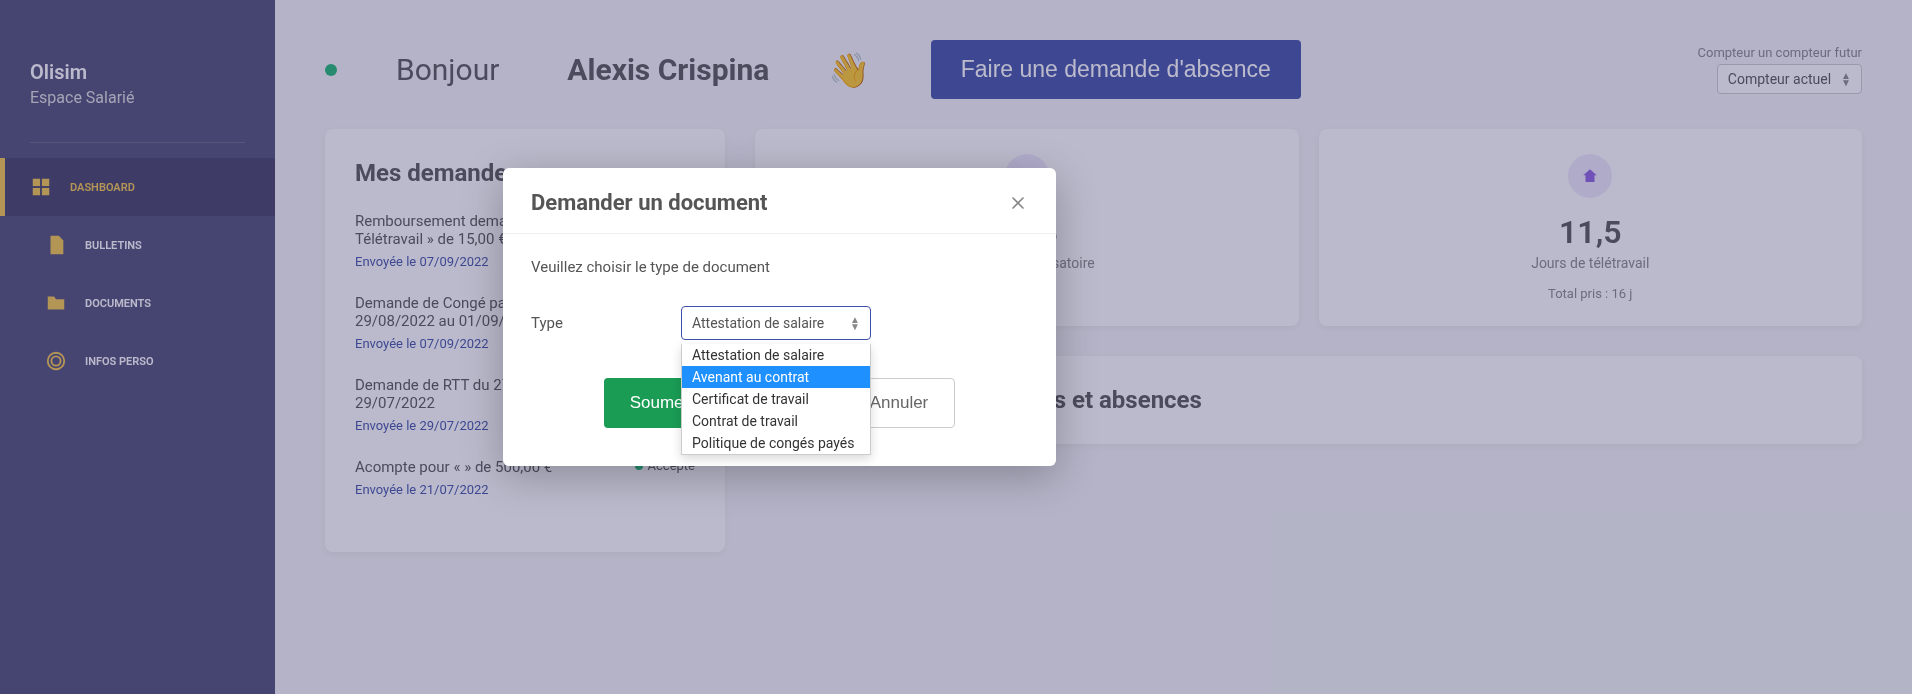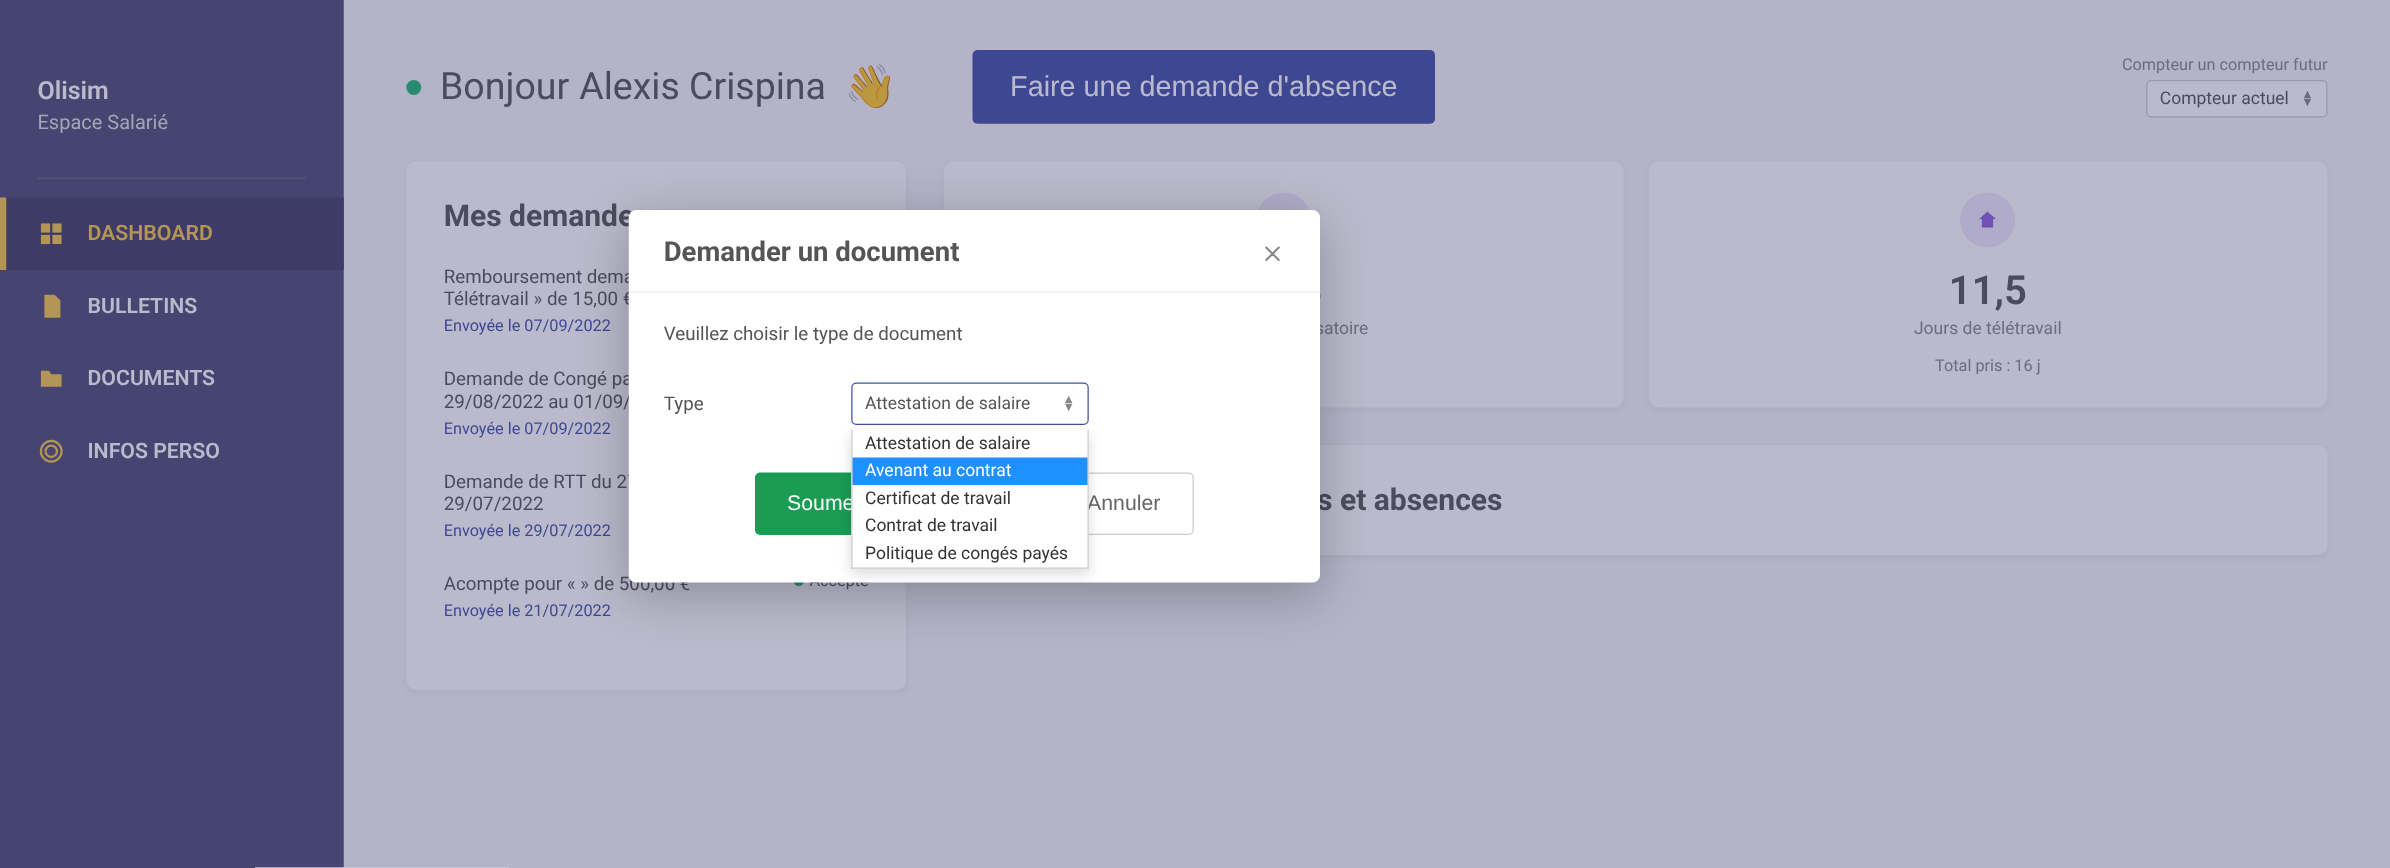--- a/index.html
+++ b/index.html
@@ -24,23 +24,23 @@
   }
   .sidebar-header {
     padding: 0 30px 20px 30px;
   }
   .company-name { font-size: 20px; font-weight: 600; color: #fff; }
   .sub-title { font-size: 16px; color: #ddd; margin-top: 4px; }
   .divider { border: none; border-top: 1px solid #666585; margin: 15px 30px; }
   .nav-item {
     display: flex;
     align-items: center;
-    padding: 18px 30px;
+    padding: 18px 45px;
     cursor: pointer;
-    font-size: 17px;
+    font-size: 11px;
     font-weight: 600;
     color: #fff;
     position: relative;
   }
   .nav-item.active {
     background: #3f3e63;
     color: #f3c64a;
     border-left: 5px solid #f3c64a;
     padding-left: 25px;
   }
@@ -48,23 +48,23 @@
   .nav-item .chevron { margin-left: auto; }
   .nav-item svg { fill: #f3c64a; }
   .nav-item:not(.active) svg.chev { fill: #f3c64a; }
 
   .main {
     flex: 1;
     padding: 40px 50px;
     overflow: hidden;
   }
   .top-row { display: flex; align-items: center; margin-bottom: 30px; }
-  .greeting { display: flex; align-items: center; font-size: 30px; color: #555; }
+  .greeting { display: flex; align-items: center; font-size: 30px; color: #555; gap: 44px; }
   .status-dot { width: 12px; height: 12px; background: #1db971; border-radius: 50%; margin-right: 15px; }
-  .greeting-name { font-weight: 400; margin-left: 8px; }
+  .greeting-name { font-weight: 700; margin-left: 24px; }
   .wave { margin-left: 15px; font-size: 34px; }
   .btn-absence {
     margin-left: 60px;
     background: #4051a7;
     color: #fff;
     border: none;
     padding: 16px 30px;
     font-size: 23px;
     border-radius: 4px;
     cursor: pointer;

